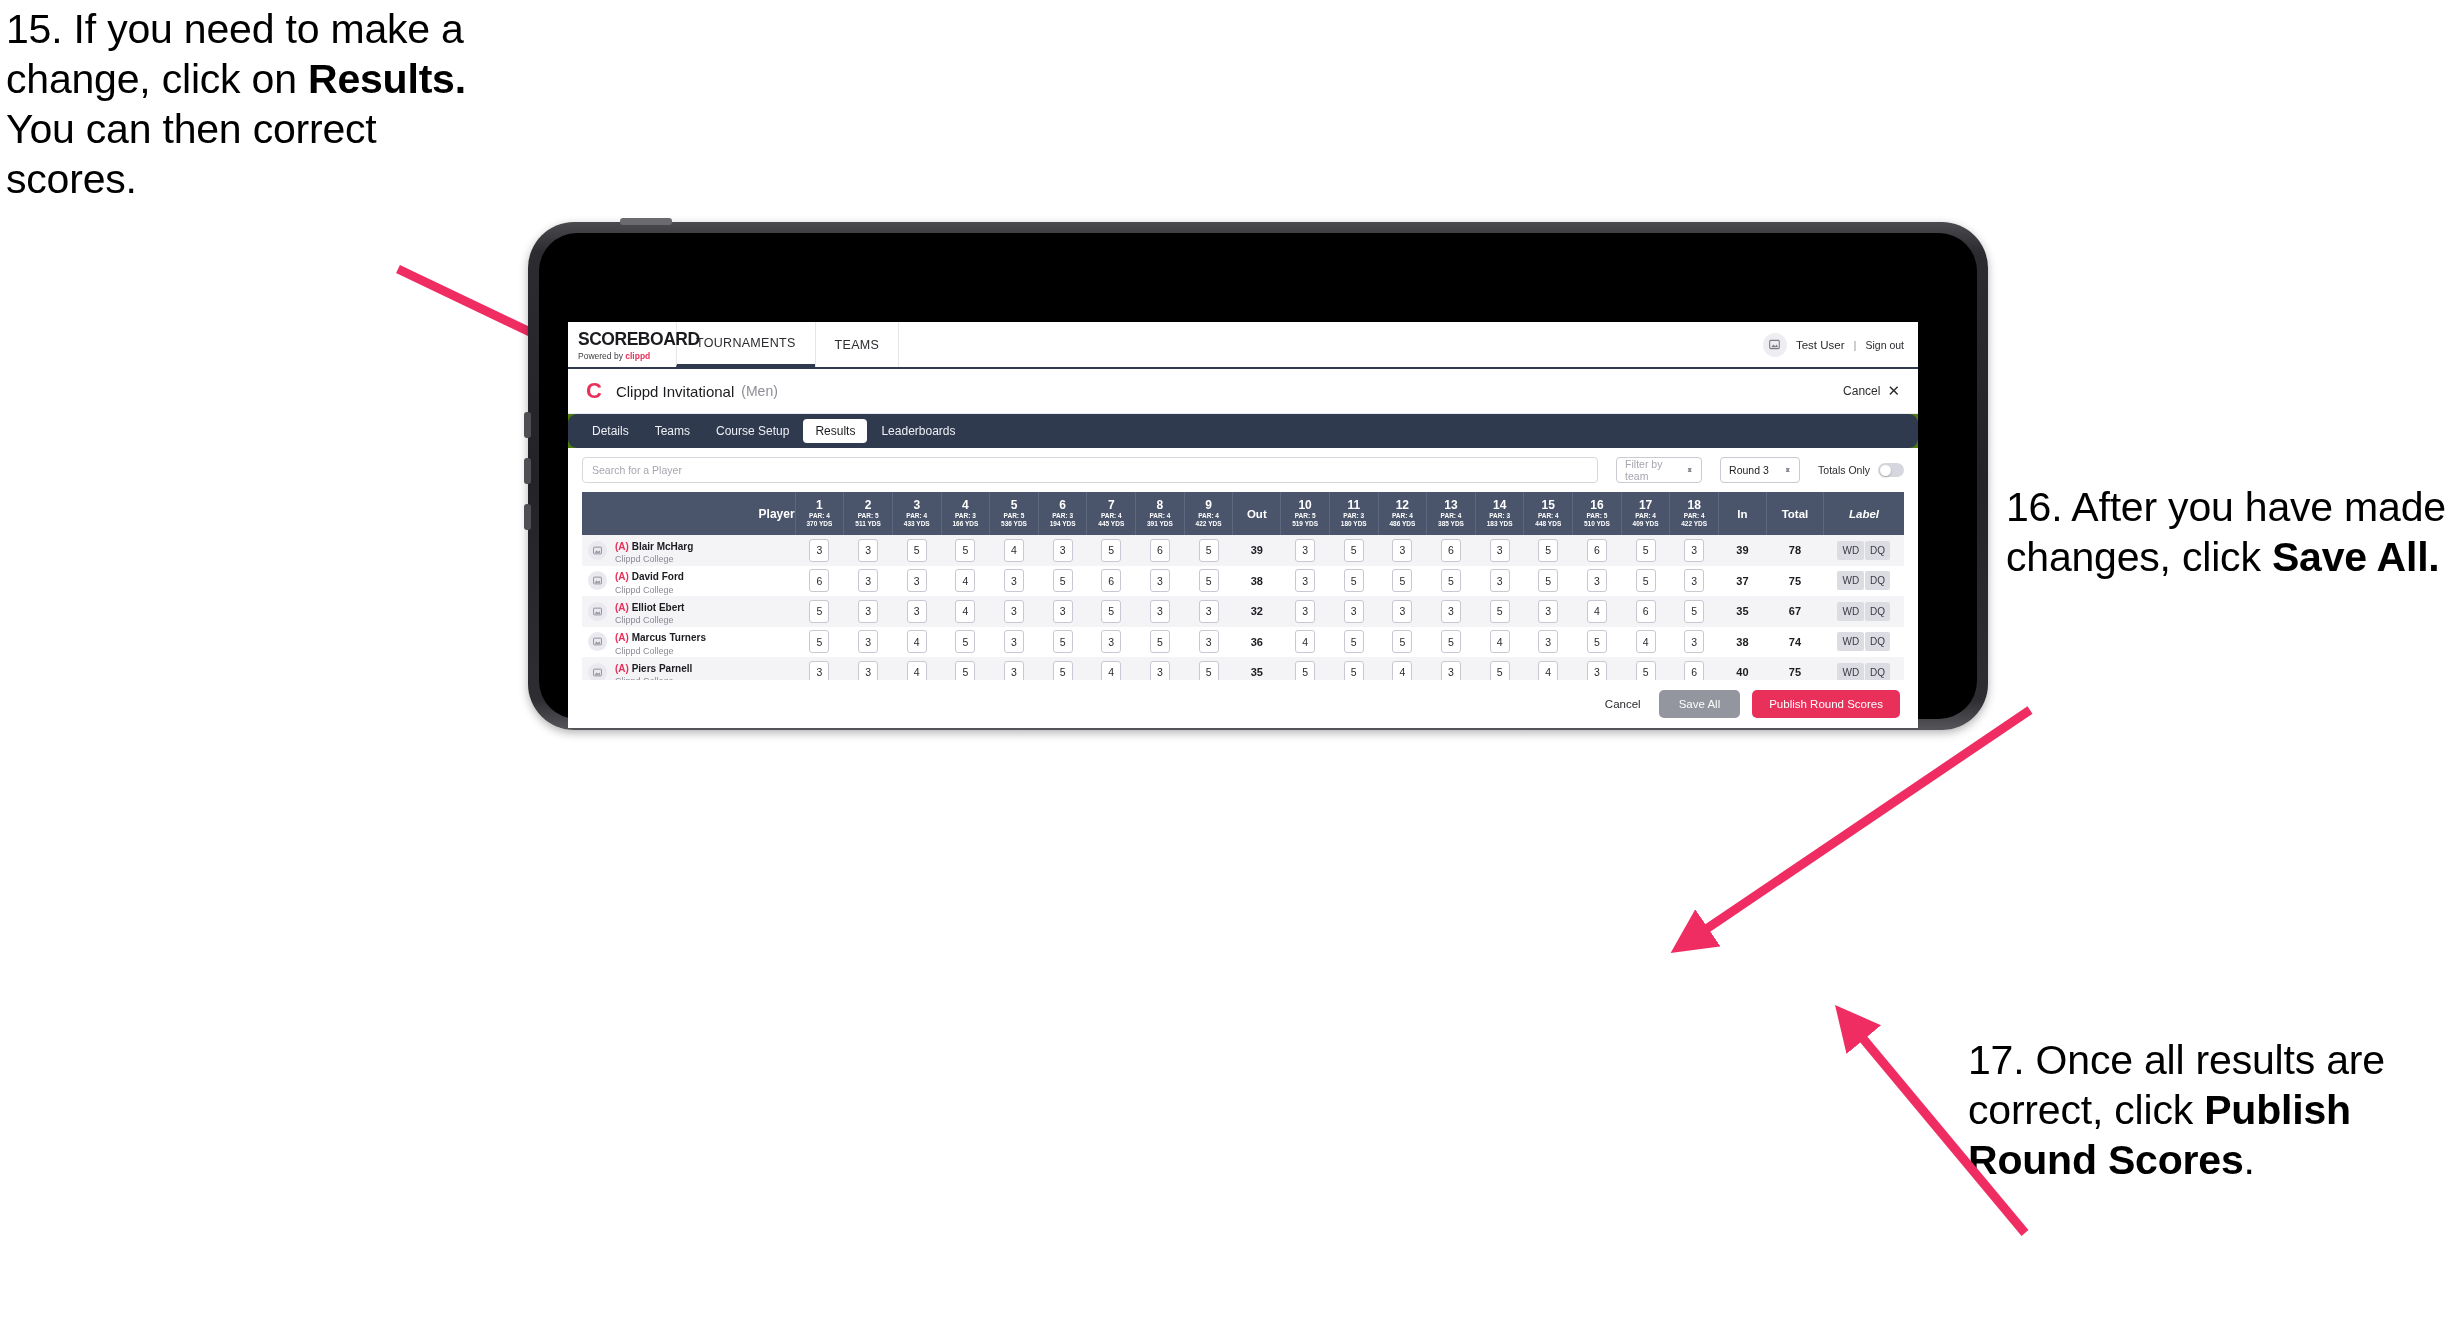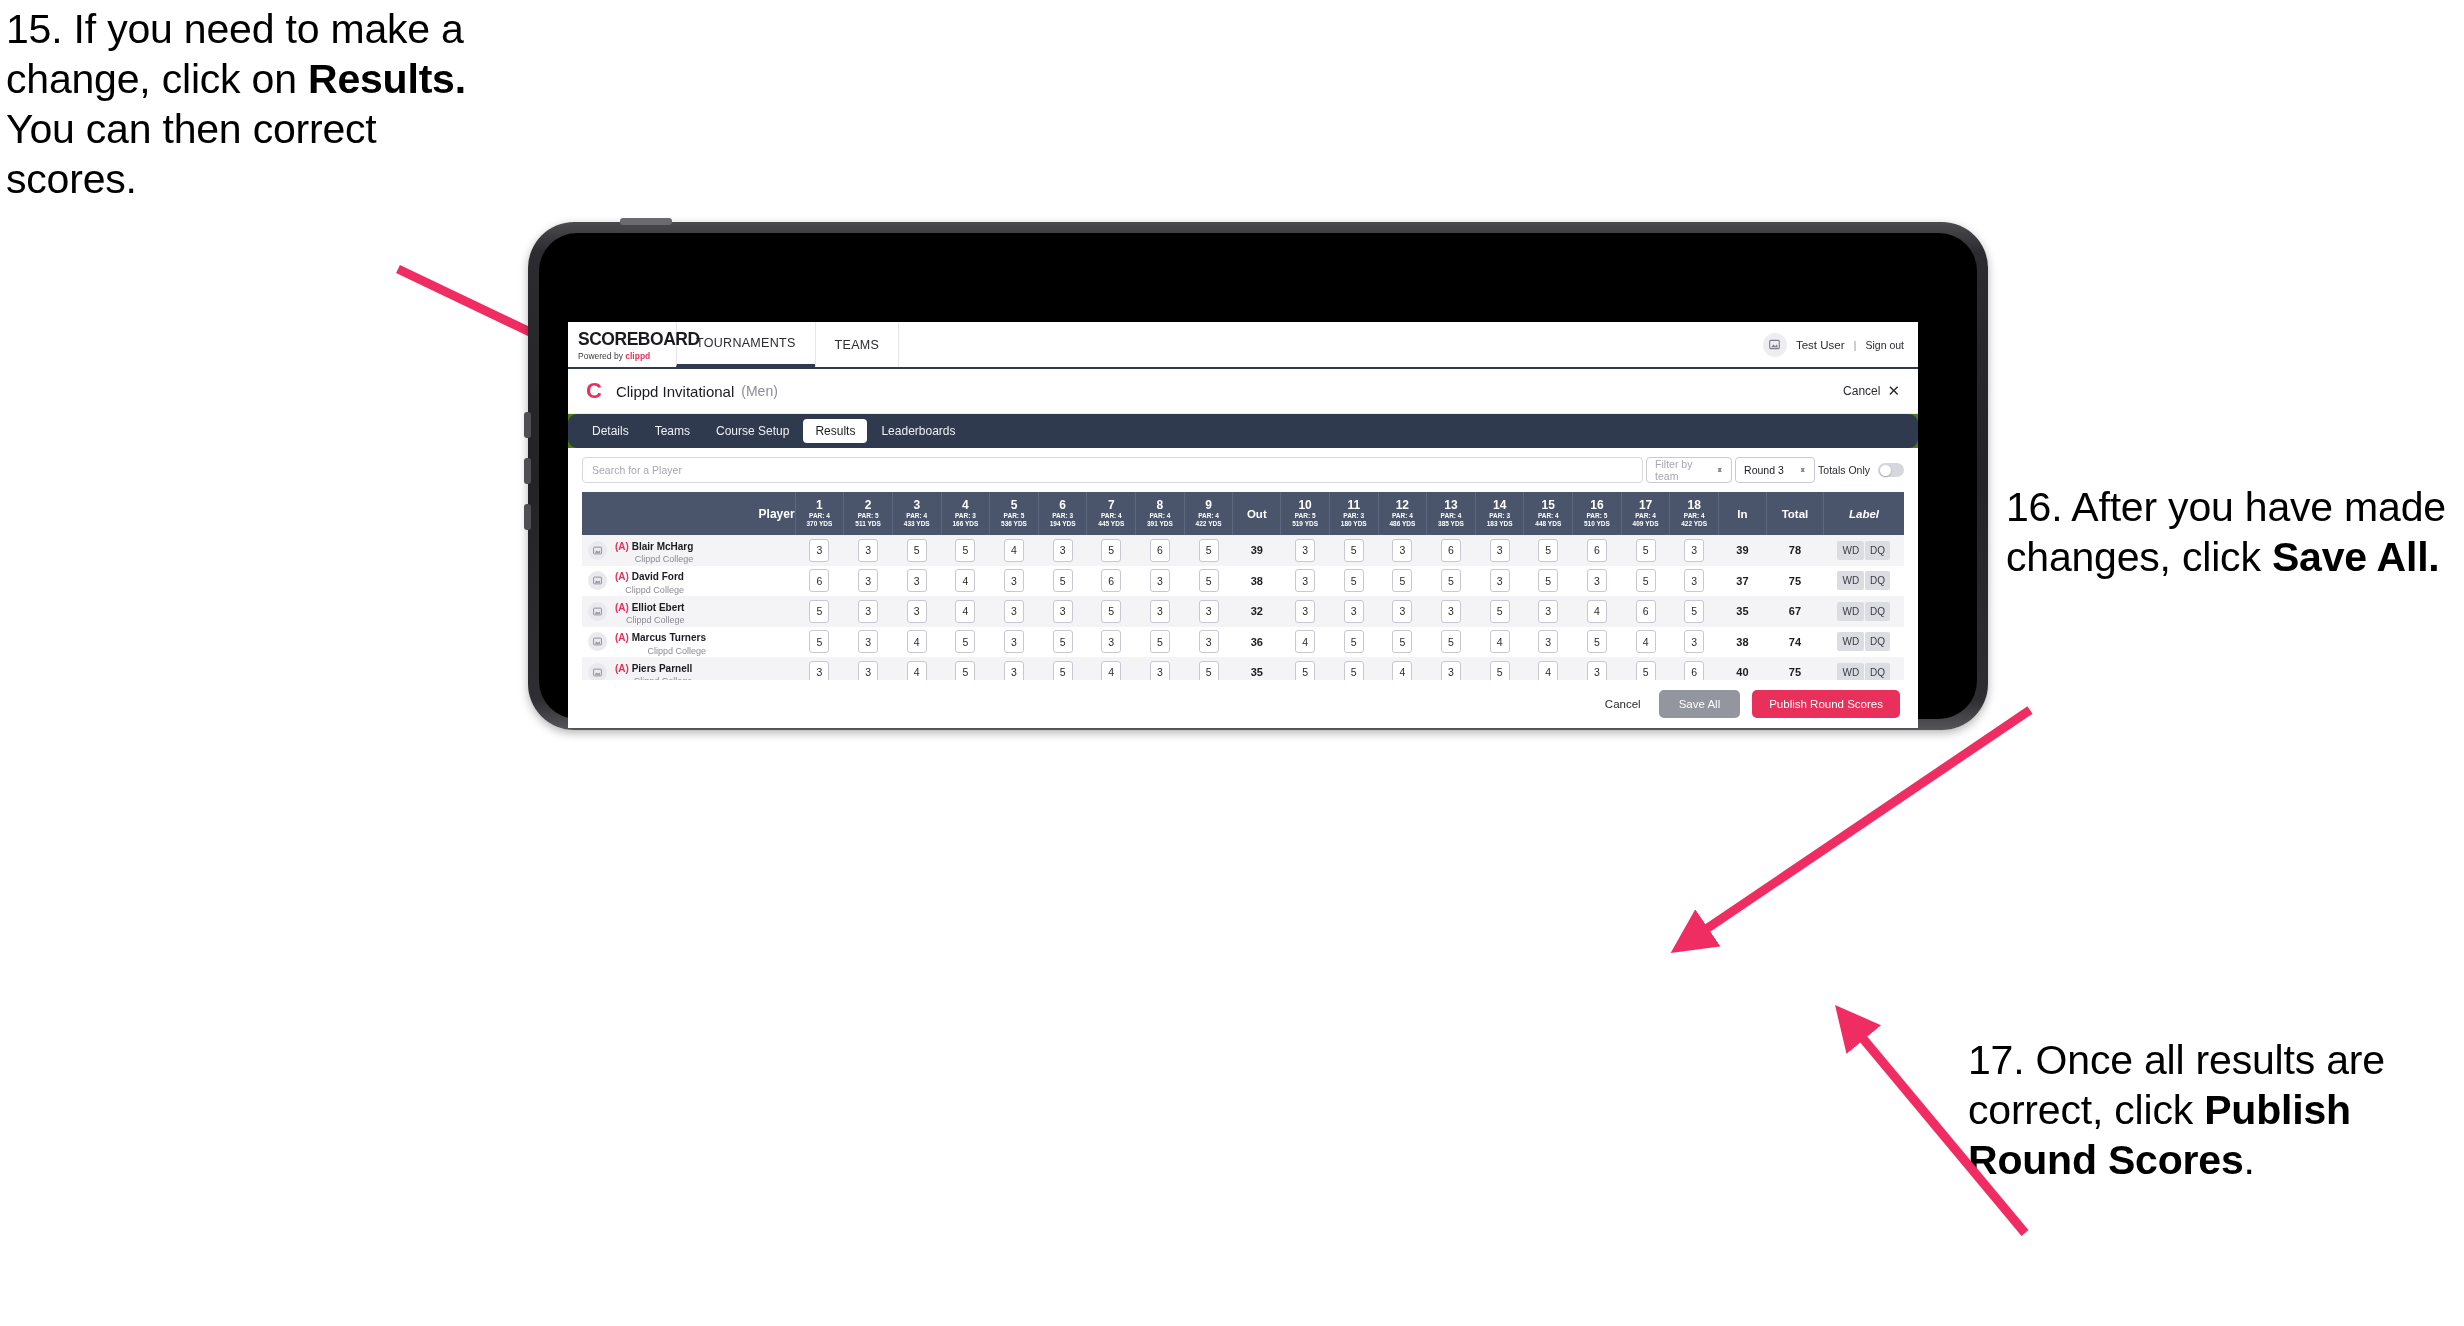--- a/index.html
+++ b/index.html
@@ -113,21 +113,21 @@
   #sectabs {
     height: 34px; background:#2f3a4f; display:flex; align-items:center; padding: 0 12px; gap: 2px; border-radius: 9px;
   }
   .sectab {
     font-size: 12px; color:#eef0f4; padding: 5px 12px; border-radius: 4px; cursor:pointer;
   }
   .sectab.active { background:#ffffff; color:#1b1b20; font-weight:400; }
 
   
   #filterbar {
-    height: 44px; background:#fff; display:flex; align-items:center; gap: 3px; padding: 0 14px;
+    height: 44px; background:#fff; display:flex; align-items:center; gap: 18px; padding: 0 14px;
   }
   #search-input {
     flex: 1; height: 26px; border:1px solid #d7d7de; border-radius: 4px;
     font-size: 10.5px; color:#2b2b30; padding: 0 9px; background:#fff;
     font-family: "Liberation Sans", sans-serif;
   }
   #search-input::placeholder { color:#a6a6b0; }
   .sel {
     height: 26px; border:1px solid #c9c9d2; border-radius: 4px; background:#fff;
     display:flex; align-items:center; padding: 0 8px; gap: 10px; font-size: 10.5px; cursor:pointer;
@@ -158,21 +158,21 @@
   th.h-hole .yds { font-size: 6.5px; font-weight:700; line-height:1.25; }
   th.h-tot { width: 31px; font-size: 11.5px; }
   th.h-total { width: 37px; font-size: 11.5px; }
   th.h-label { width: 52px; font-size: 11.5px; border-right: none; font-style: italic; }
 
   tbody tr { height: 30.5px; }
   tbody tr:nth-child(odd) { background:#f4f4f7; }
   tbody tr:nth-child(even) { background:#ffffff; }
 
   td { border: none; text-align:center; vertical-align: middle; }
-  td.c-player { text-align:right; padding-left: 6px; }
+  td.c-player { text-align:left; padding-left: 6px; }
   .pl { display:flex; align-items:center; gap: 8px; }
   .pl-av { width: 19px; height: 19px; border-radius:50%; background:#e9e9ef; flex:none;
            display:flex; align-items:center; justify-content:center; }
   .pl-av svg { width: 9px; height: 9px; }
   .pl-txt { line-height: 1.18; min-width:0; }
   .pl-name { font-size: 10px; font-weight:700; color:#1b1b20; white-space:nowrap; }
   .pl-name .amt { color:#e8305a; }
   .pl-team { font-size: 9px; color:#8a8a94; white-space:nowrap; }
   .pl-name.two { white-space: normal; }
 

